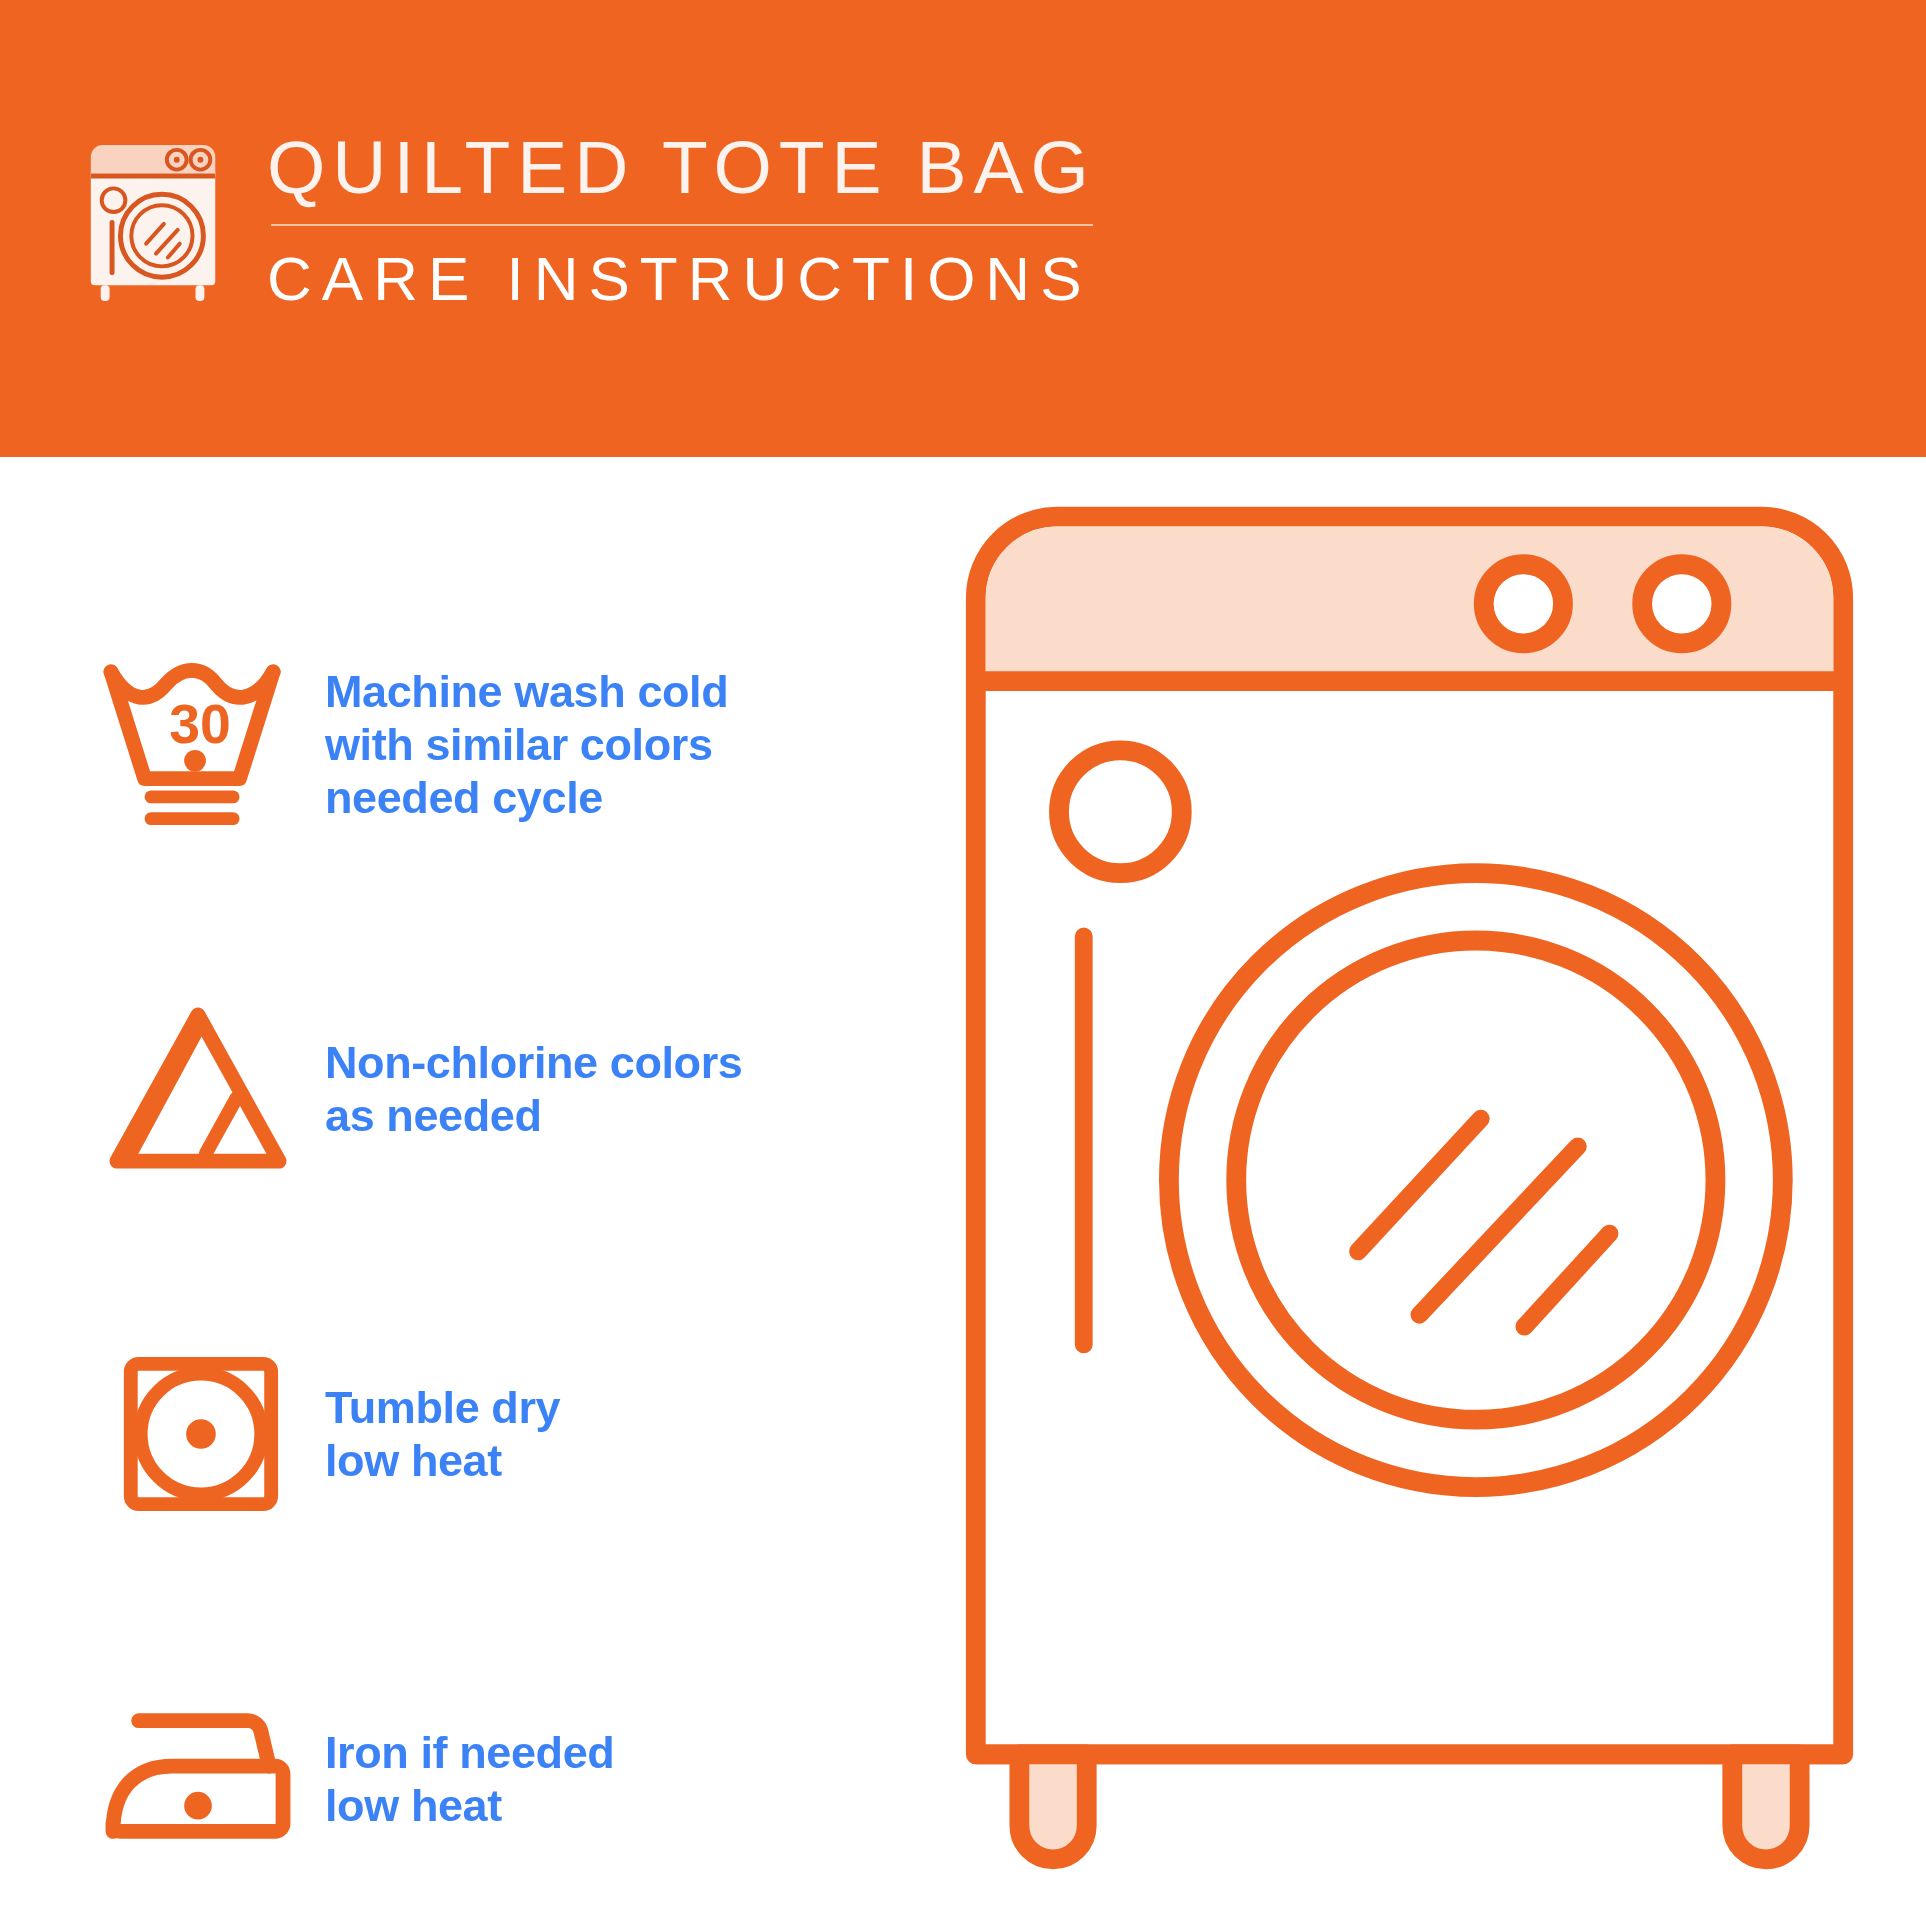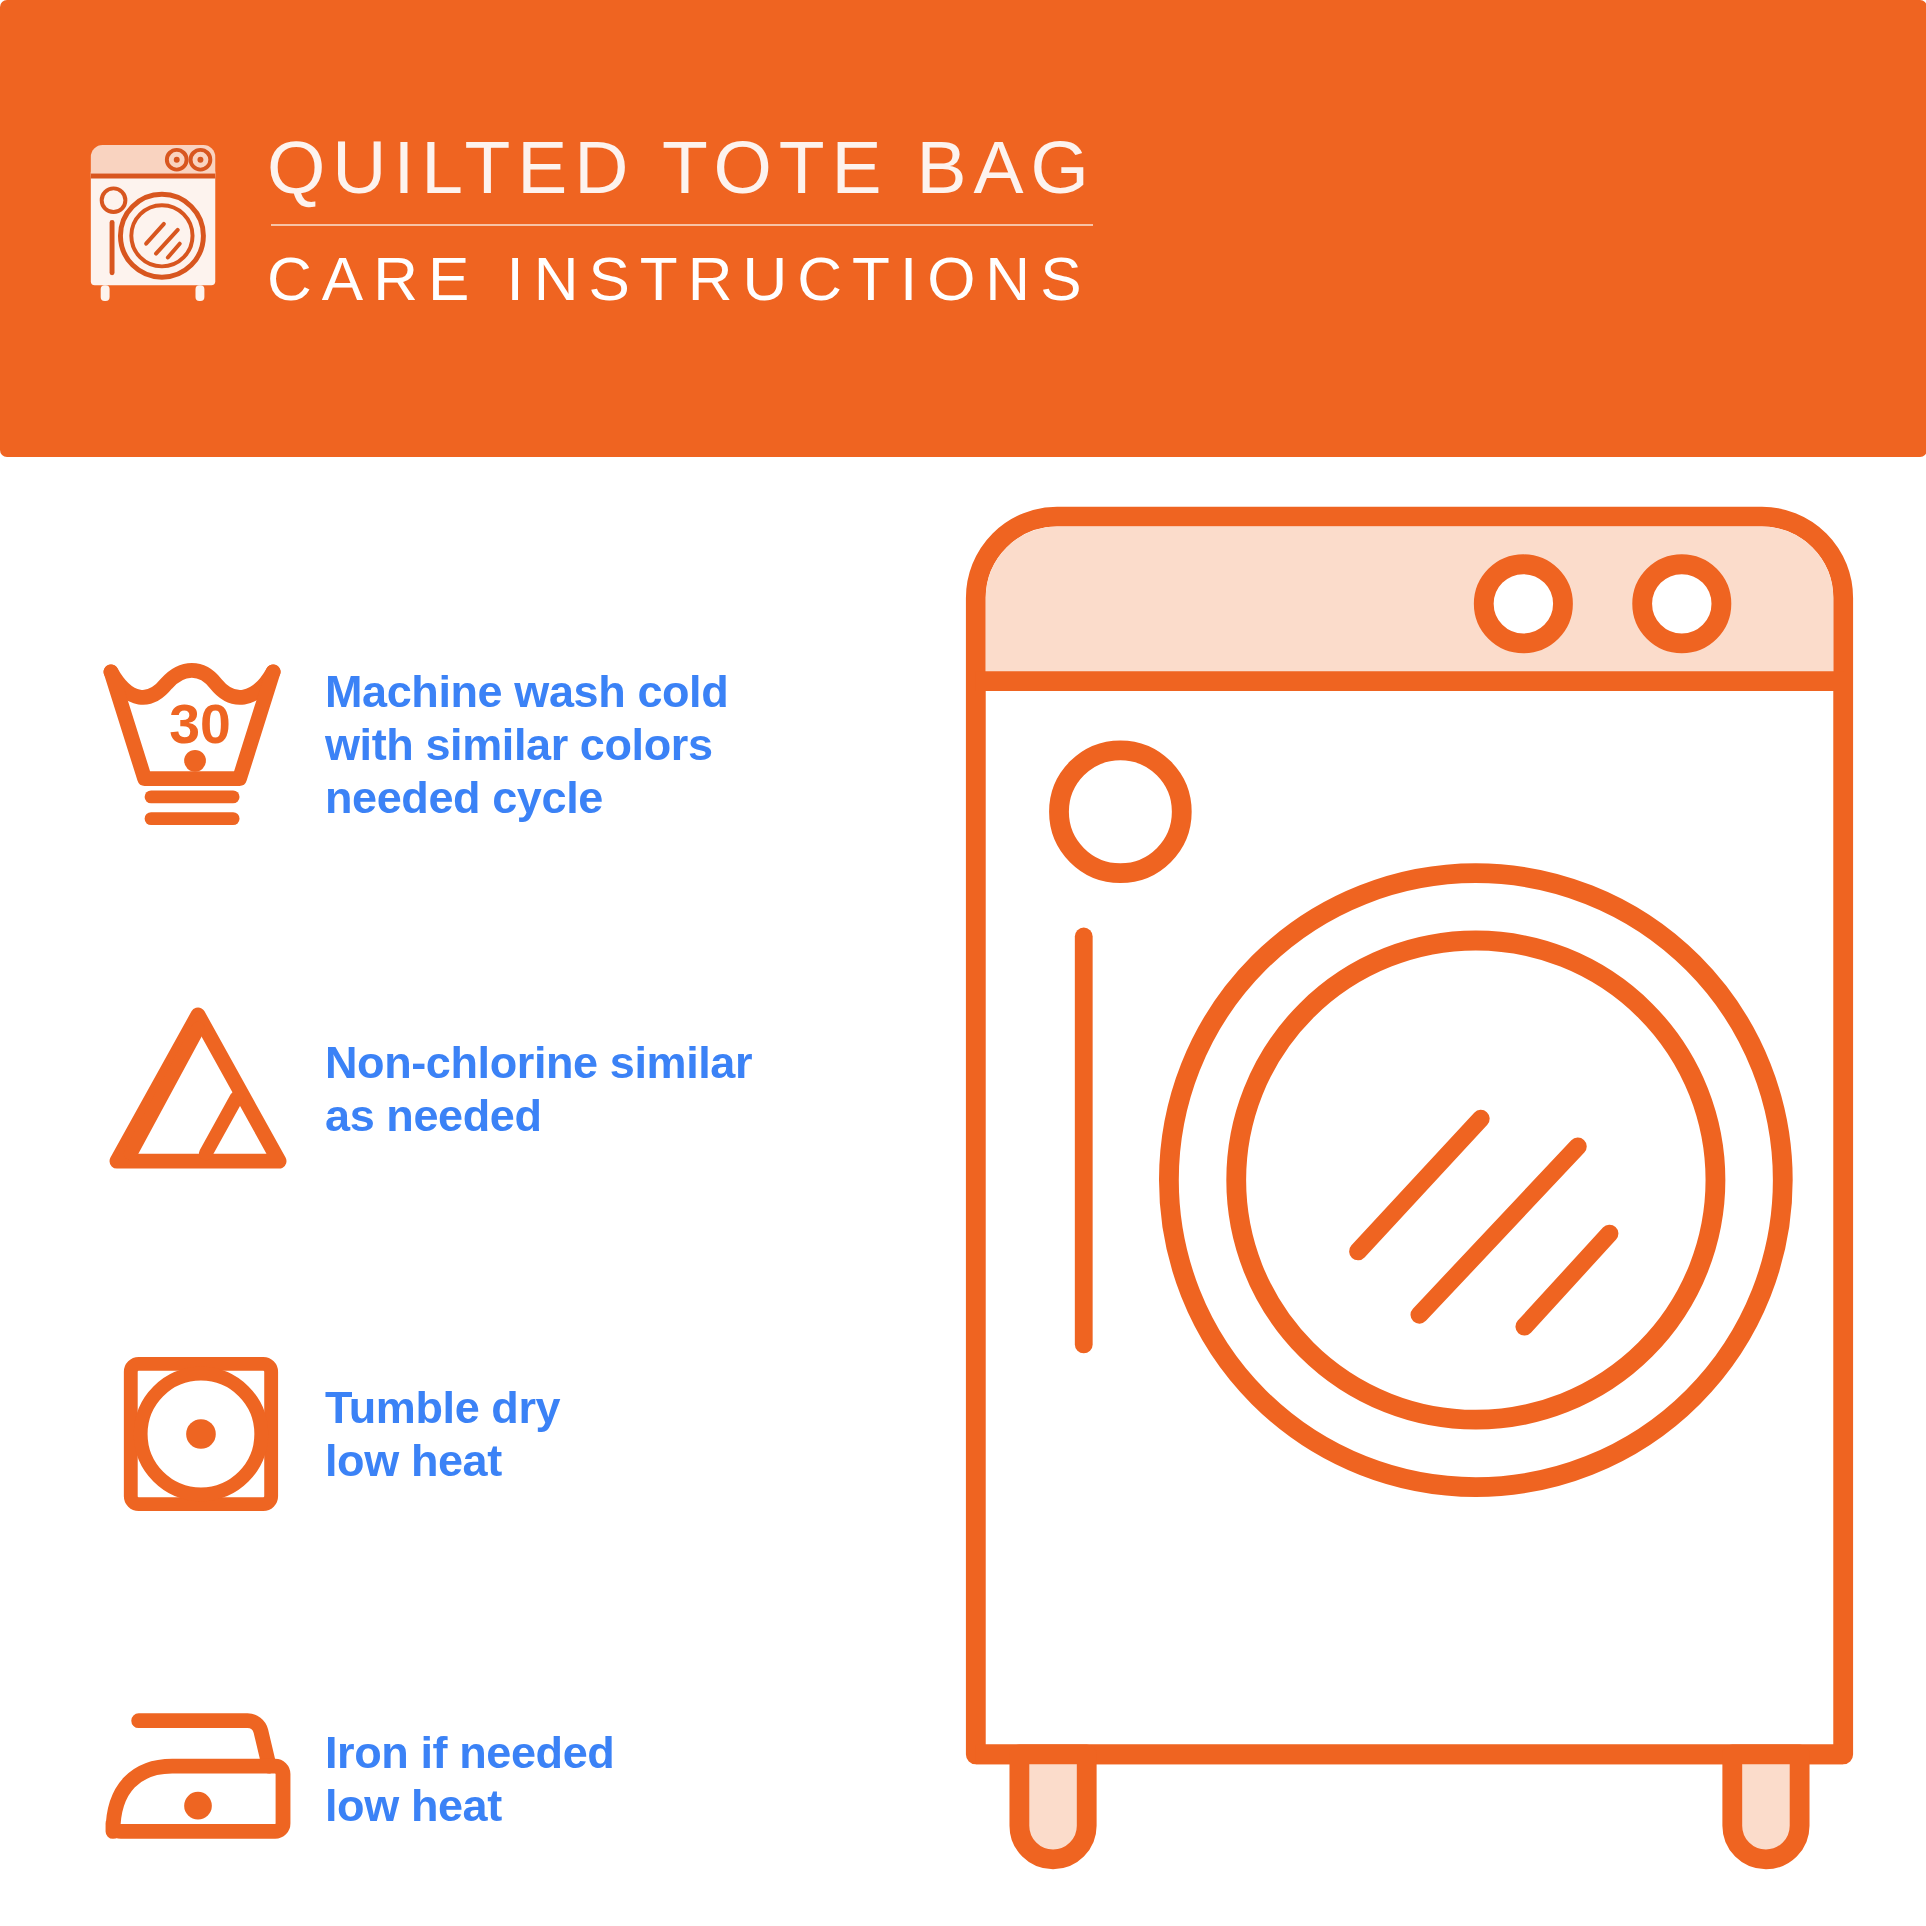--- a/index.html
+++ b/index.html
@@ -17,21 +17,20 @@
 
   
   .header {
     position: absolute;
     left: 0;
     top: 0;
     width: 1927px;
     height: 457px;
     background: #EF6421;
     box-sizing: border-box;
-    border-radius: 7px;
   }
   .header-inner {
     position: absolute;
     left: 77px;
     top: 127px;
     display: flex;
     align-items: flex-start;
   }
   .header-logo {
     width: 158px;
@@ -195,21 +194,21 @@
 
     <div class="care-row">
       <div class="care-icon">
         <svg viewBox="0 0 200 175" width="198" height="173" aria-hidden="true">
           <path d="M100 12 L 182 160 L 18 160 Z" fill="none" stroke="#EE6522" stroke-width="15" stroke-linejoin="round"></path>
           <line x1="100" y1="26" x2="32" y2="152" stroke="#EE6522" stroke-width="14" stroke-linecap="round"></line>
           <line x1="139" y1="96" x2="108" y2="152" stroke="#EE6522" stroke-width="14" stroke-linecap="round"></line>
         </svg>
       </div>
       <div class="care-text">
-        <div>Non-chlorine similar</div>
+        <div>Non-chlorine colors</div>
         <div>as needed</div>
       </div>
     </div>
 
     <div class="care-row">
       <div class="care-icon">
         <svg viewBox="0 0 200 175" width="198" height="173" aria-hidden="true">
           <rect x="32" y="16" width="142" height="142" rx="8" fill="none" stroke="#EE6522" stroke-width="14"></rect>
           <circle cx="103" cy="87" r="61" fill="none" stroke="#EE6522" stroke-width="14"></circle>
           <circle cx="103" cy="87" r="15" fill="#EE6522"></circle>

